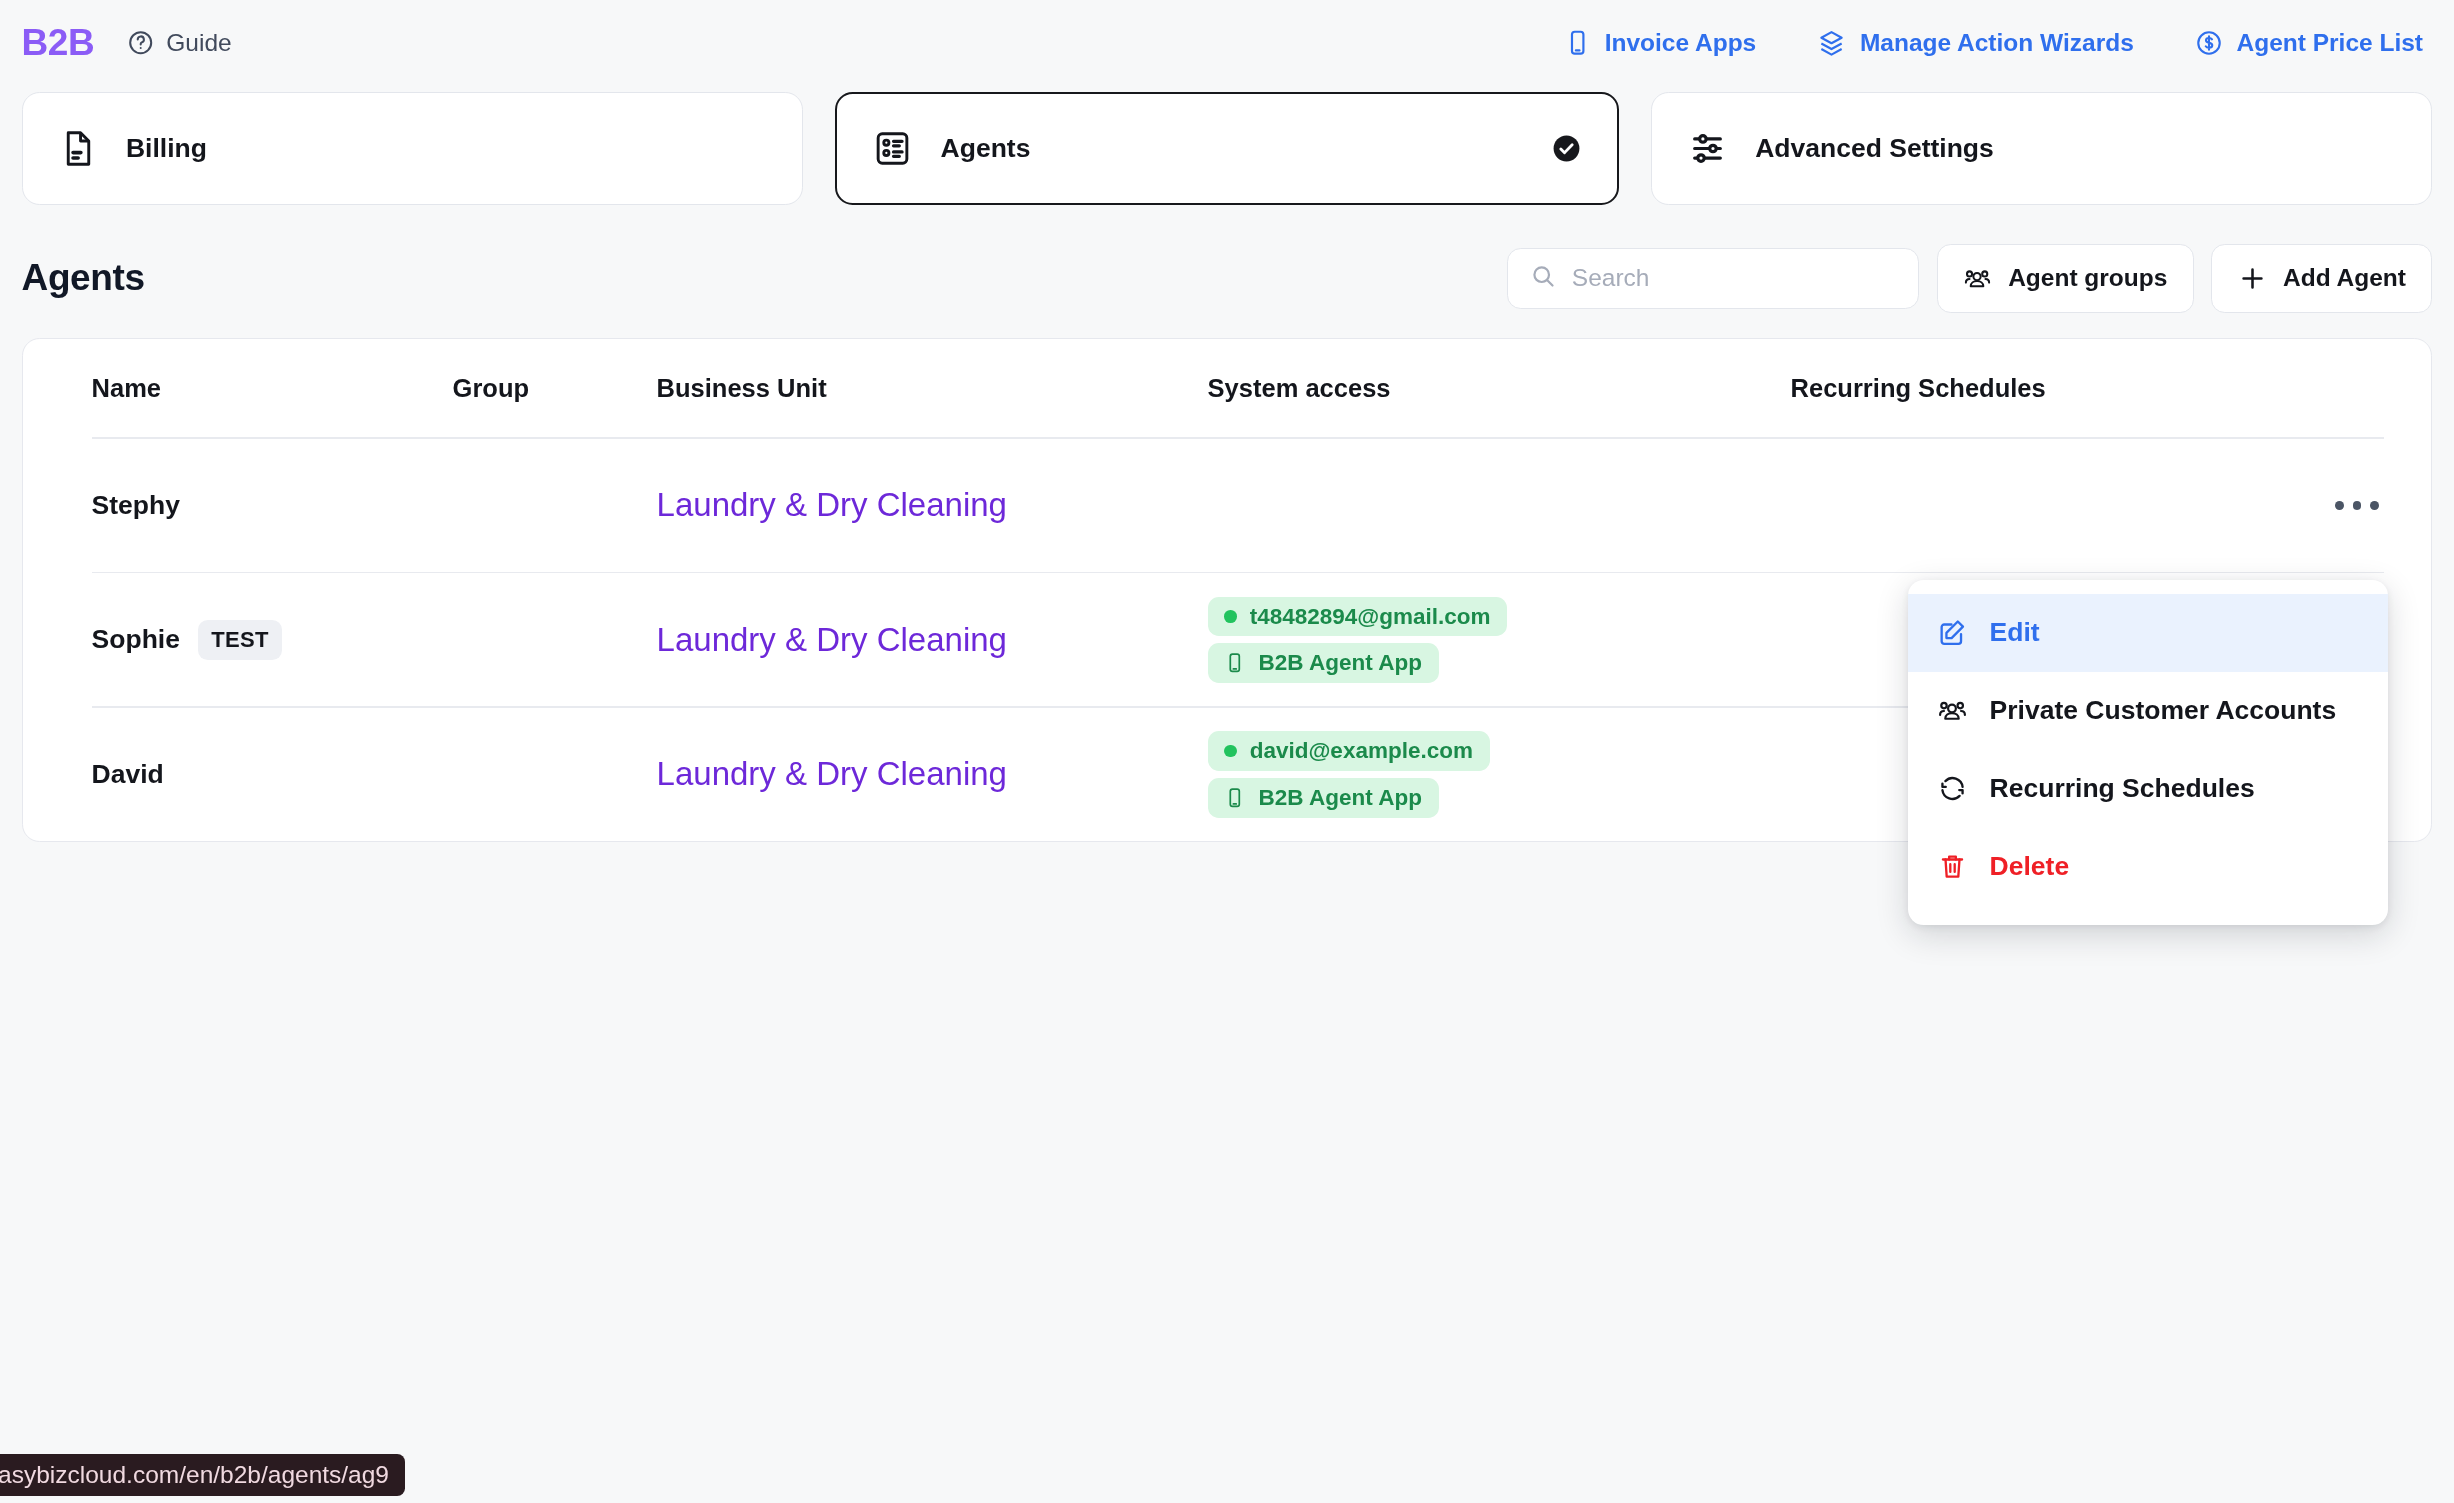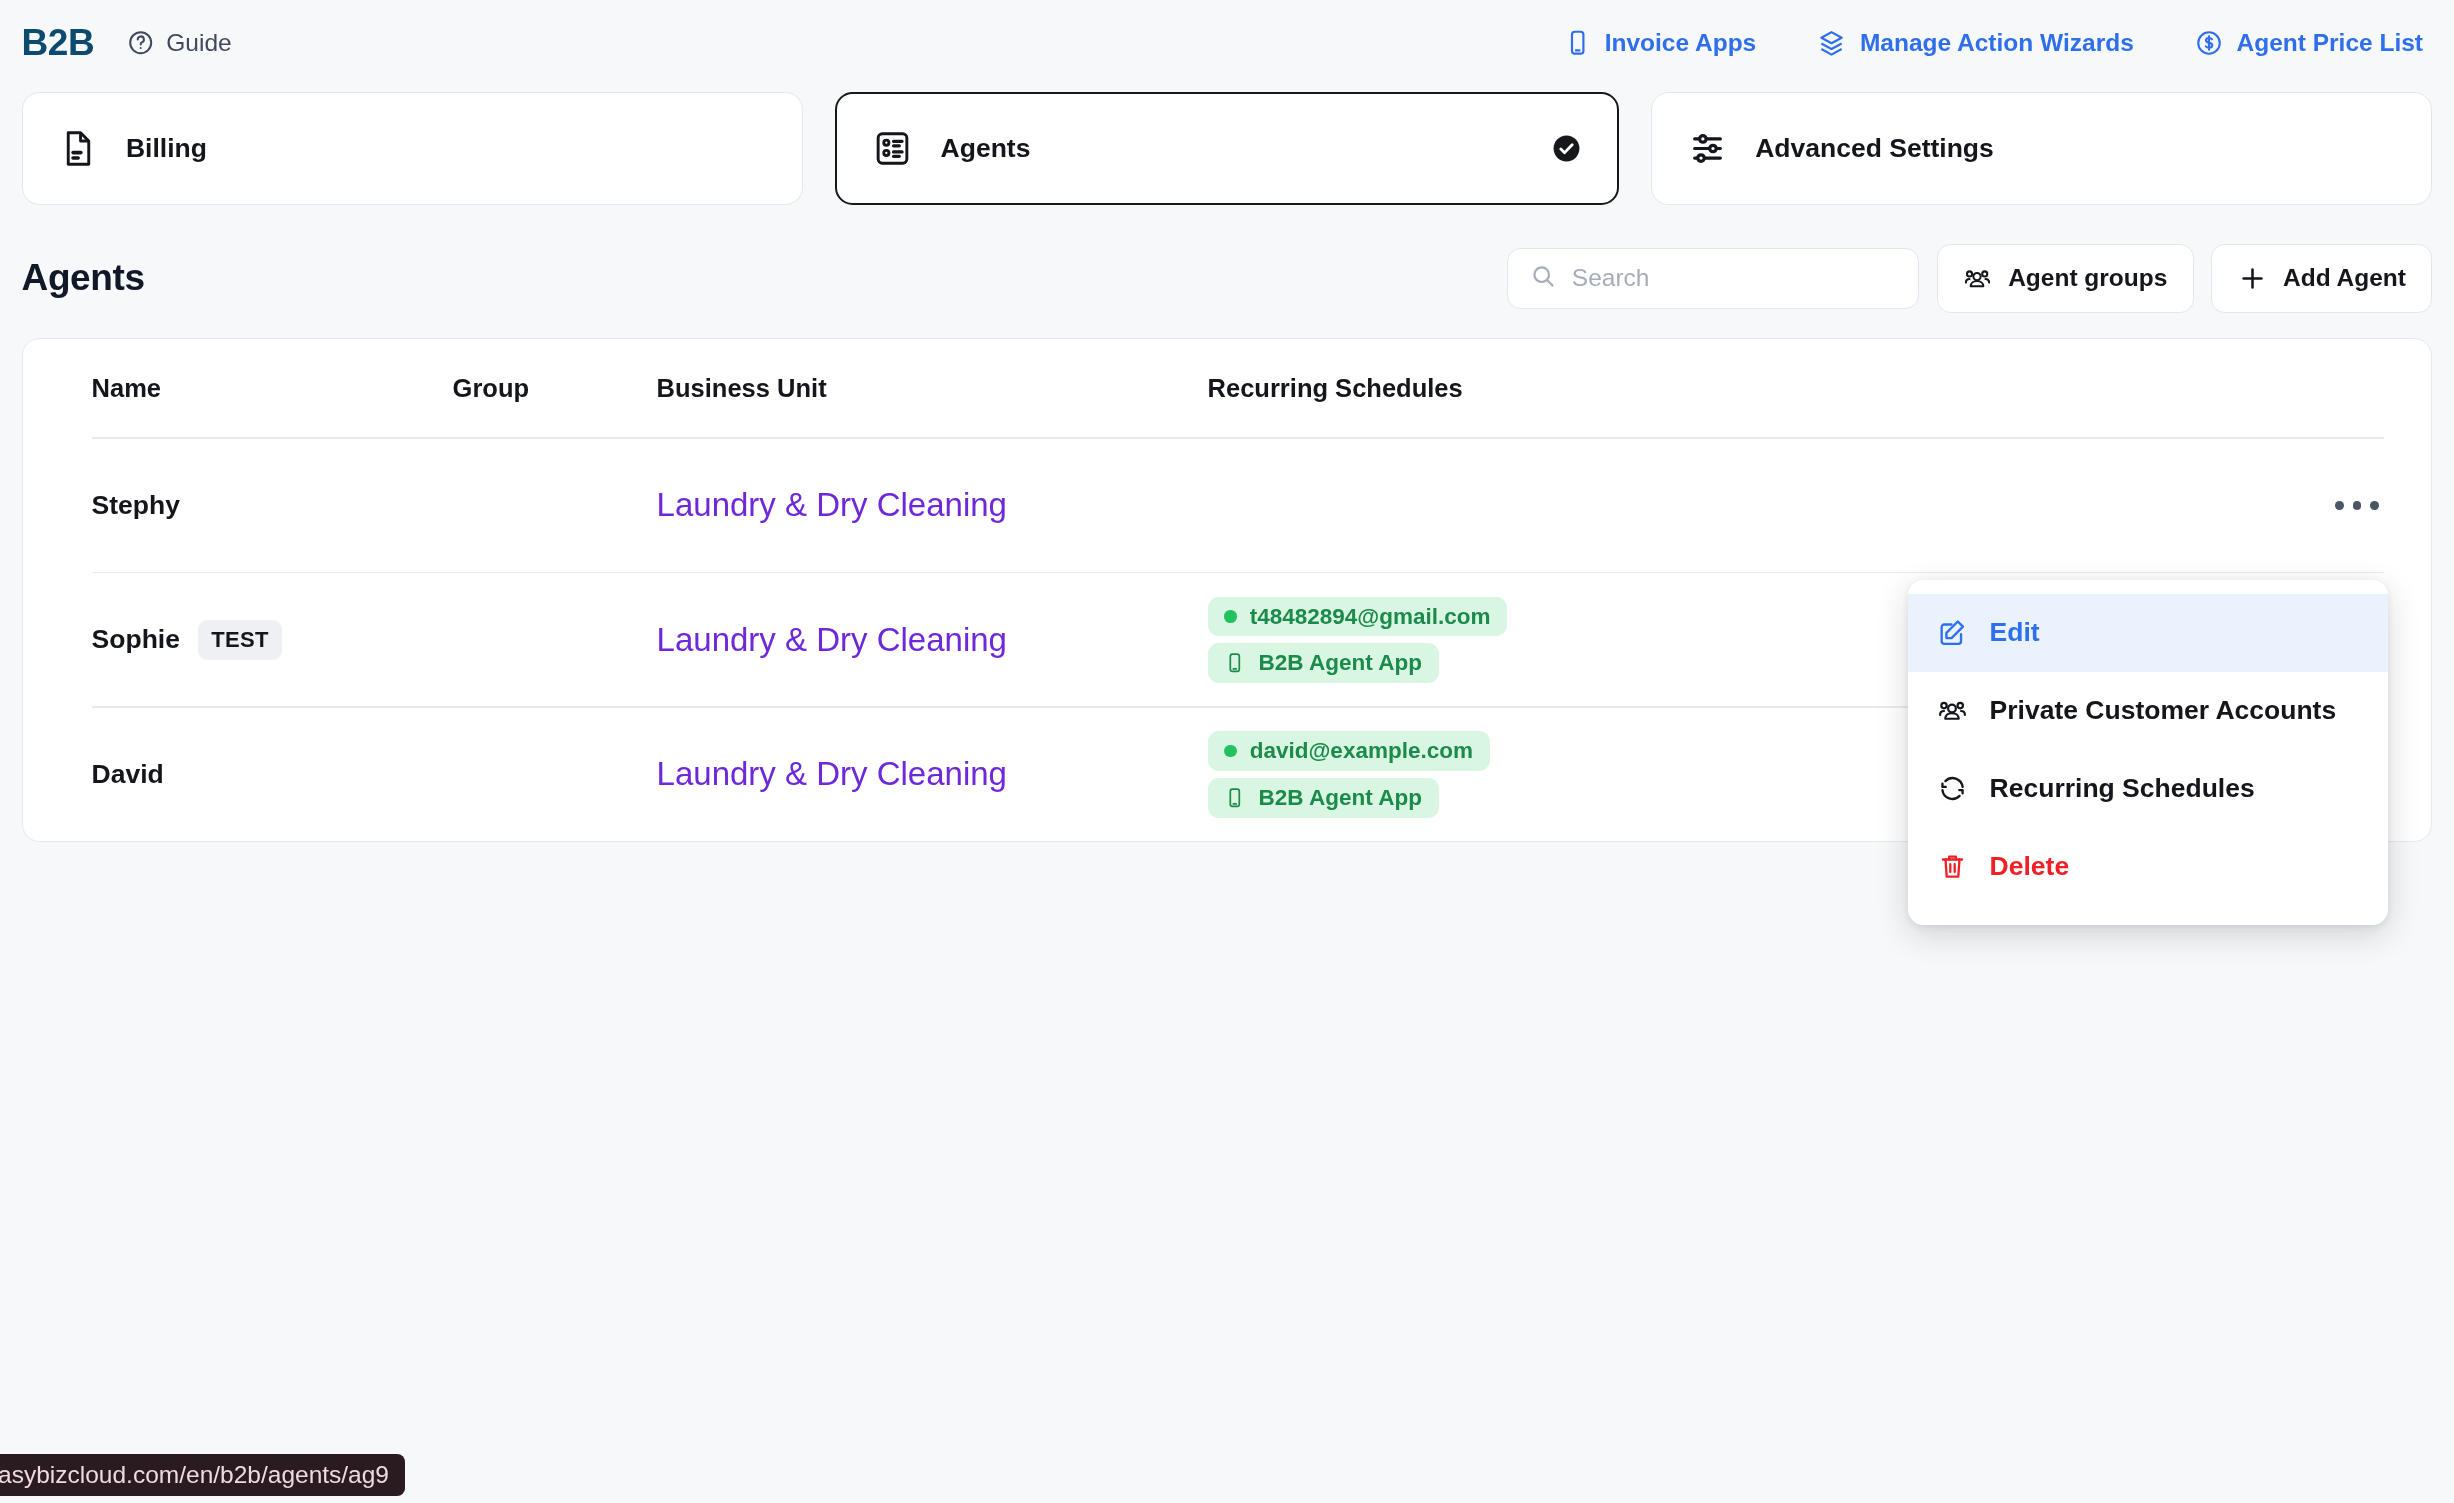--- a/index.html
+++ b/index.html
@@ -16,21 +16,21 @@
   .topbar {
     height: 86px;
     display: flex;
     align-items: center;
     padding: 0 31px 0 21.6px;
     background: #f7f8f9;
   }
   .brand {
     font-size: 37px;
     font-weight: 700;
-    color: #0c4a6e;
+    color: #8b5cf6;
     letter-spacing: -0.5px;
   }
   .guide {
     display: flex;
     align-items: center;
     gap: 11.8px;
     margin-left: 33px;
     color: #414a5c;
     font-size: 24.5px;
   }
@@ -394,20 +394,21 @@
     </div>
   </div>
 </div>
 
 <div class="table-card">
 
   <div class="t-row t-head">
     <div class="c c-name">Name</div>
     <div class="c c-group">Group</div>
     <div class="c c-bu">Business Unit</div>
+    <div class="c c-access">System access</div>
     <div class="c c-rec">Recurring Schedules</div>
     <div class="c-menu"></div>
   </div>
   <div class="divider"></div>
 
   <div class="t-row t-body-row">
     <div class="c-name cell-name">
       <span>Stephy</span>
     </div>
     <div class="c-group"></div>

